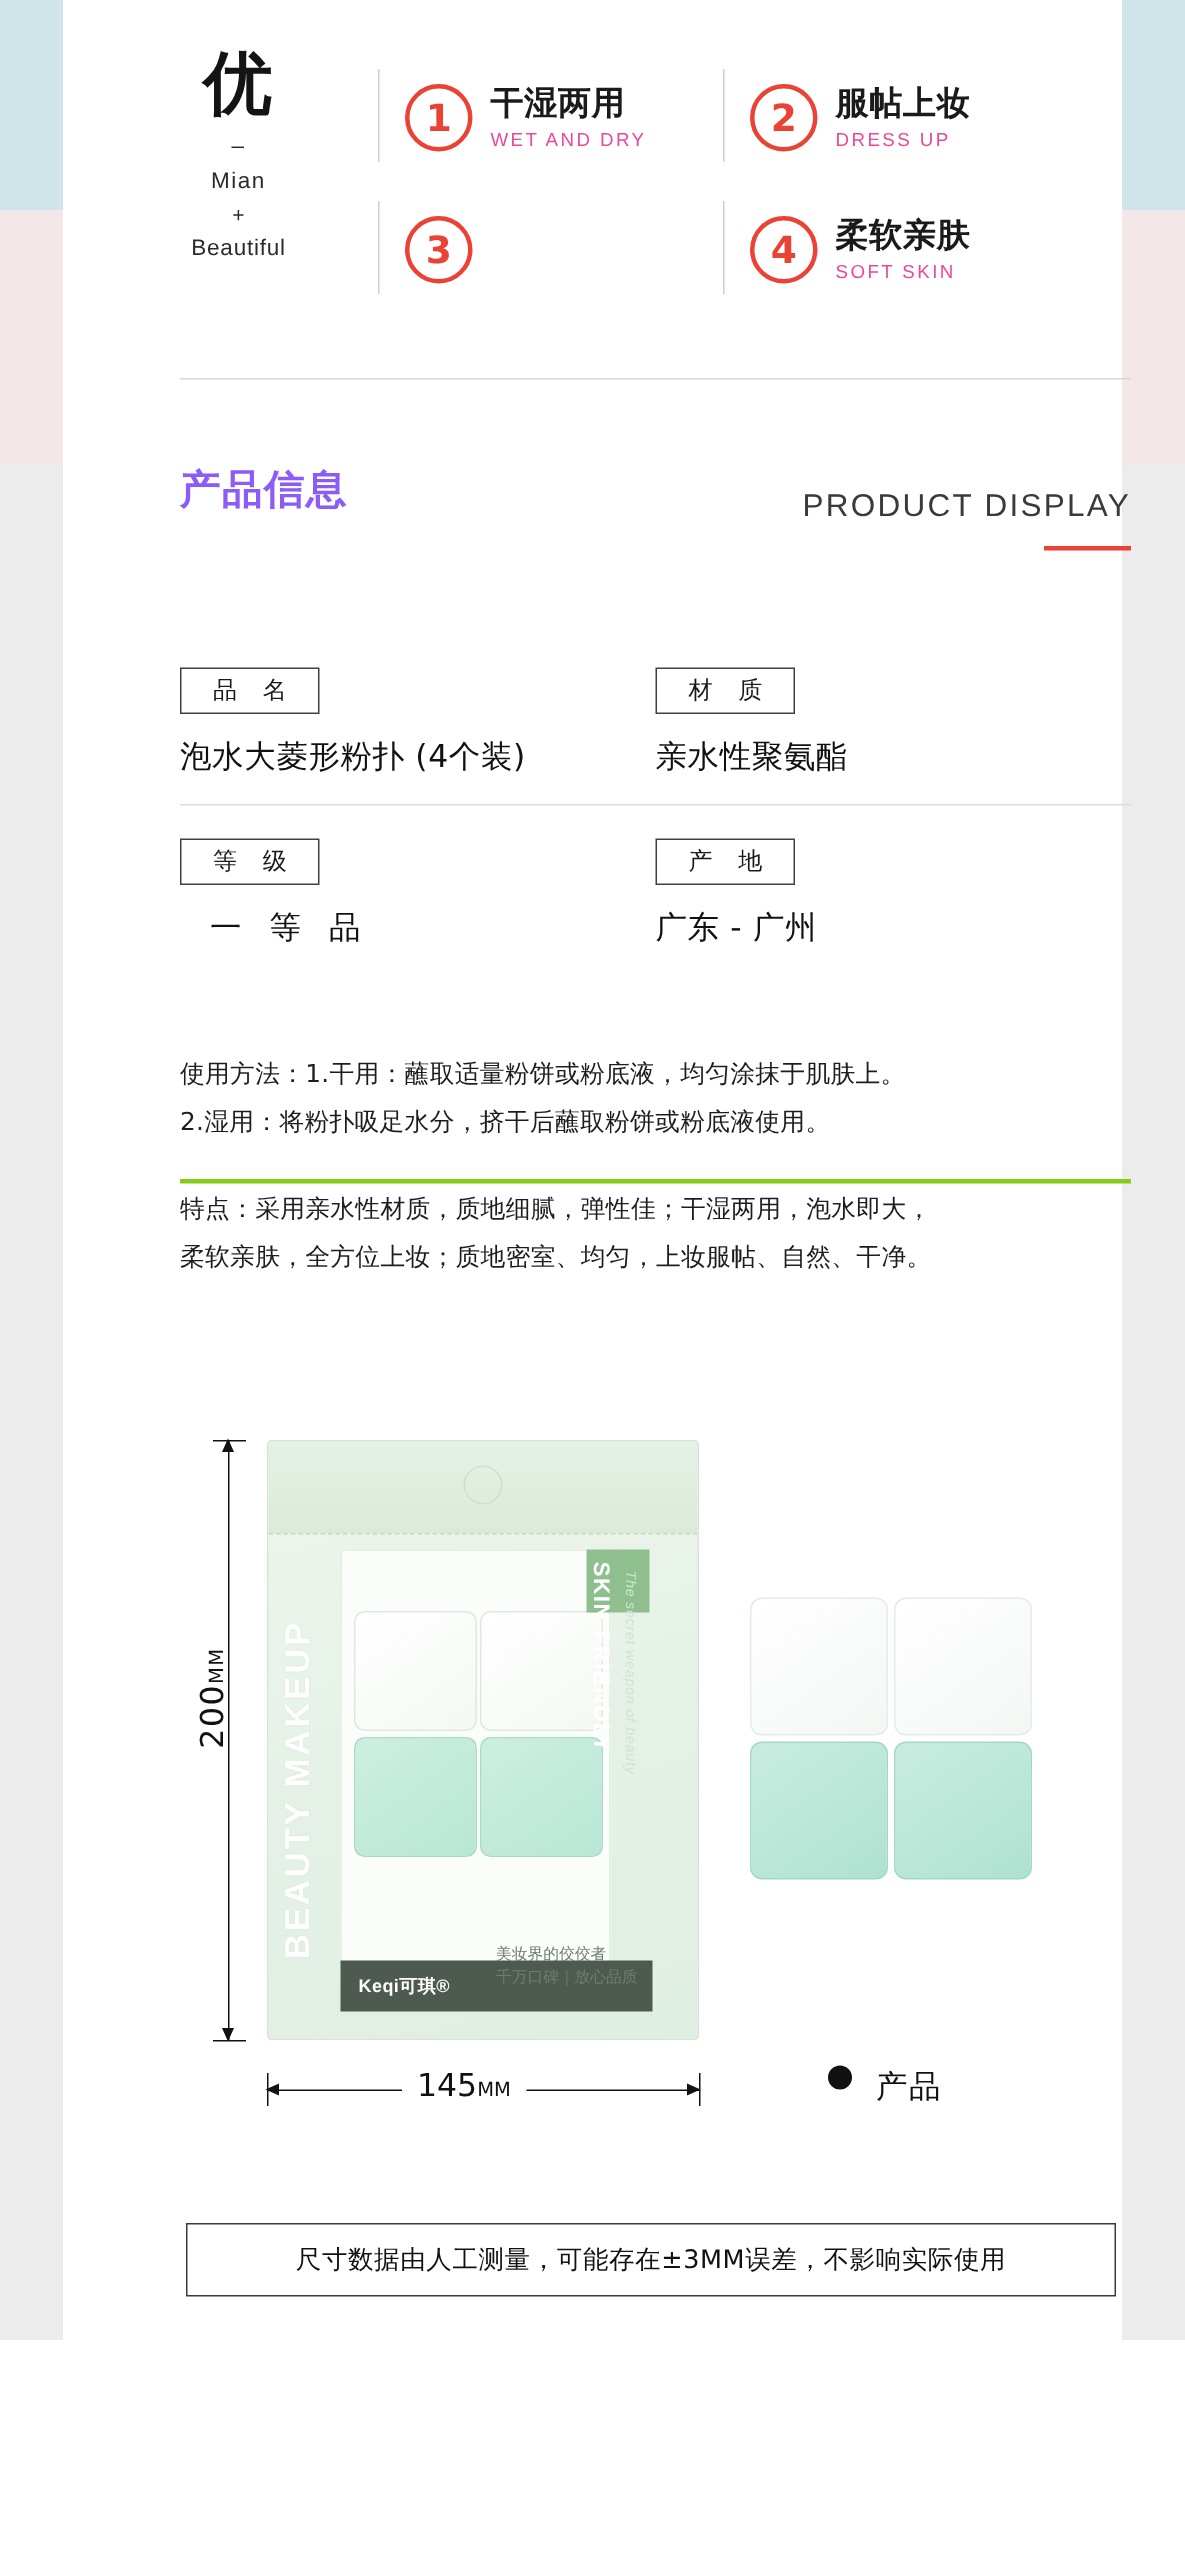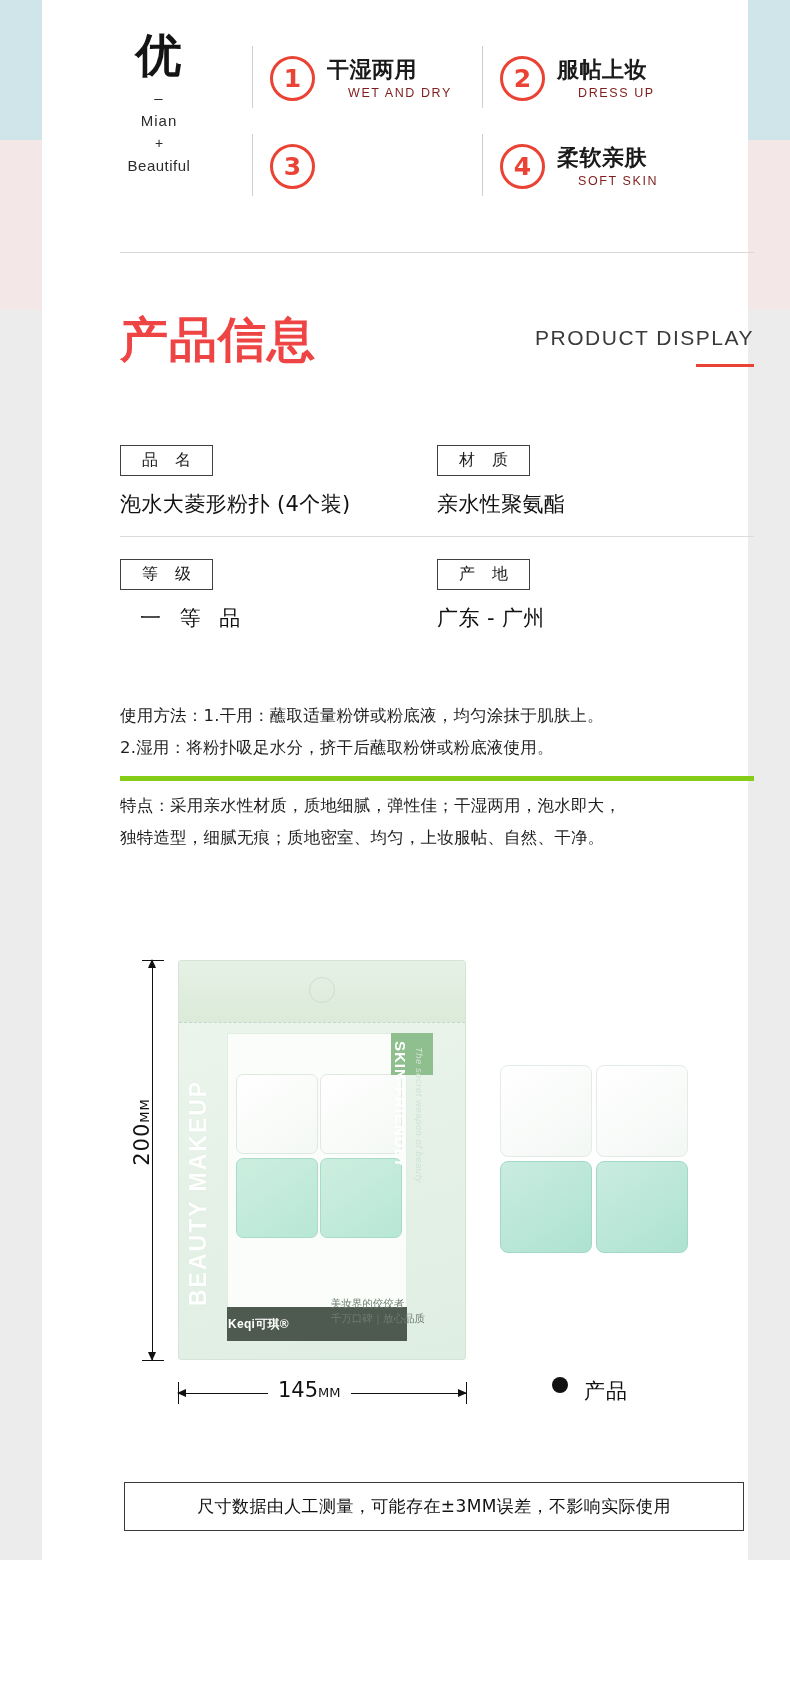--- a/index.html
+++ b/index.html
@@ -132,24 +132,23 @@
   .feature-text .cn {
     font-family: "DejaVu Sans", sans-serif;
     font-size: 22px;
     font-weight: bold;
     color: #1a1a1a;
     line-height: 1.25;
     letter-spacing: 0.5px;
   }
   .feature-text .en {
     font-size: 12.5px;
-    color: #7f1d1d;
+    color: #ec4899;
     letter-spacing: 1.6px;
     margin-top: 3px;
-    margin-left: 21px;
   }
 
   .divider-line {
     position: absolute;
     left: 78px;
     top: 252px;
     width: 634px;
     height: 1px;
     background: #d8d8d8;
   }
@@ -157,23 +156,23 @@
   
   .info-header {
     position: absolute;
     left: 78px;
     top: 300px;
     width: 634px;
     height: 80px;
   }
   .info-title-cn {
     font-family: "DejaVu Sans", sans-serif;
-    font-size: 48px;
+    font-size: 27px;
     font-weight: bold;
-    color: #ef4444;
+    color: #8b5cf6;
     letter-spacing: 1px;
     position: absolute;
     left: 0; top: 8px;
   }
   .info-title-en {
     position: absolute;
     right: 0; top: 26px;
     font-size: 21px;
     color: #3a3a3a;
     letter-spacing: 1.5px;
@@ -219,22 +218,22 @@
     letter-spacing: 0.4px;
   }
   .spec-value.spaced { letter-spacing: 6px; margin-left: 20px; }
 
   
   .usage-block {
     position: absolute;
     left: 78px;
     top: 700px;
     width: 634px;
-    border-bottom: 5px solid #84cc16;
-    padding-bottom: 12px;
+    border-bottom: 3px solid #84cc16;
+    padding-bottom: 22px;
   }
   .usage-line, .feature-line {
     font-family: "DejaVu Sans", sans-serif;
     font-size: 16.5px;
     color: #1d1d1d;
     line-height: 1.95;
     letter-spacing: 0.2px;
   }
   .features-block {
     position: absolute;
@@ -365,25 +364,25 @@
     position: absolute;
     width: 82px; height: 80px;
     border-radius: 7px;
     border: 1px solid #dfe9e0;
   }
   .puff.white { background: linear-gradient(145deg,#ffffff,#f4f8f4); }
   .puff.mint { background: linear-gradient(145deg,#cdeee0,#b8e7d5); border-color:#a9dcc8; }
   .pkg-brandbar {
     position: absolute;
     left: 48px; bottom: 18px;
-    width: 180px; height: 34px;
+    width: 208px; height: 34px;
     background: #4e5a50;
     display: flex;
     align-items: center;
-    padding-left: 1px;
+    padding-left: 12px;
   }
   .pkg-brandbar .bname {
     color: #fff; font-size: 12px; font-weight: bold; letter-spacing: .3px;
   }
   .pkg-slogan {
     position: absolute;
     right: 40px; bottom: 32px;
     color: #6c7d6e;
     font-size: 10.5px;
     text-align: left;
@@ -563,21 +562,21 @@
       </div>
     </div>
 
     <div class="usage-block">
       <div class="usage-line">使用方法：1.干用：蘸取适量粉饼或粉底液，均匀涂抹于肌肤上。</div>
       <div class="usage-line">2.湿用：将粉扑吸足水分，挤干后蘸取粉饼或粉底液使用。</div>
     </div>
 
     <div class="features-block">
       <div class="feature-line">特点：采用亲水性材质，质地细腻，弹性佳；干湿两用，泡水即大，</div>
-      <div class="feature-line">独特造型，细腻无痕；质地密室、均匀，上妆服帖、自然、干净。</div>
+      <div class="feature-line">柔软亲肤，全方位上妆；质地密室、均匀，上妆服帖、自然、干净。</div>
     </div>
 
     <div class="dim-area">
       <div class="v-arrow"></div>
       <div class="v-tick-top"></div>
       <div class="v-tick-bot"></div>
       <div class="v-label"><span>200</span><span class="unit">MM</span></div>
 
       <div class="package">
         <div class="pkg-topstrip"></div>

